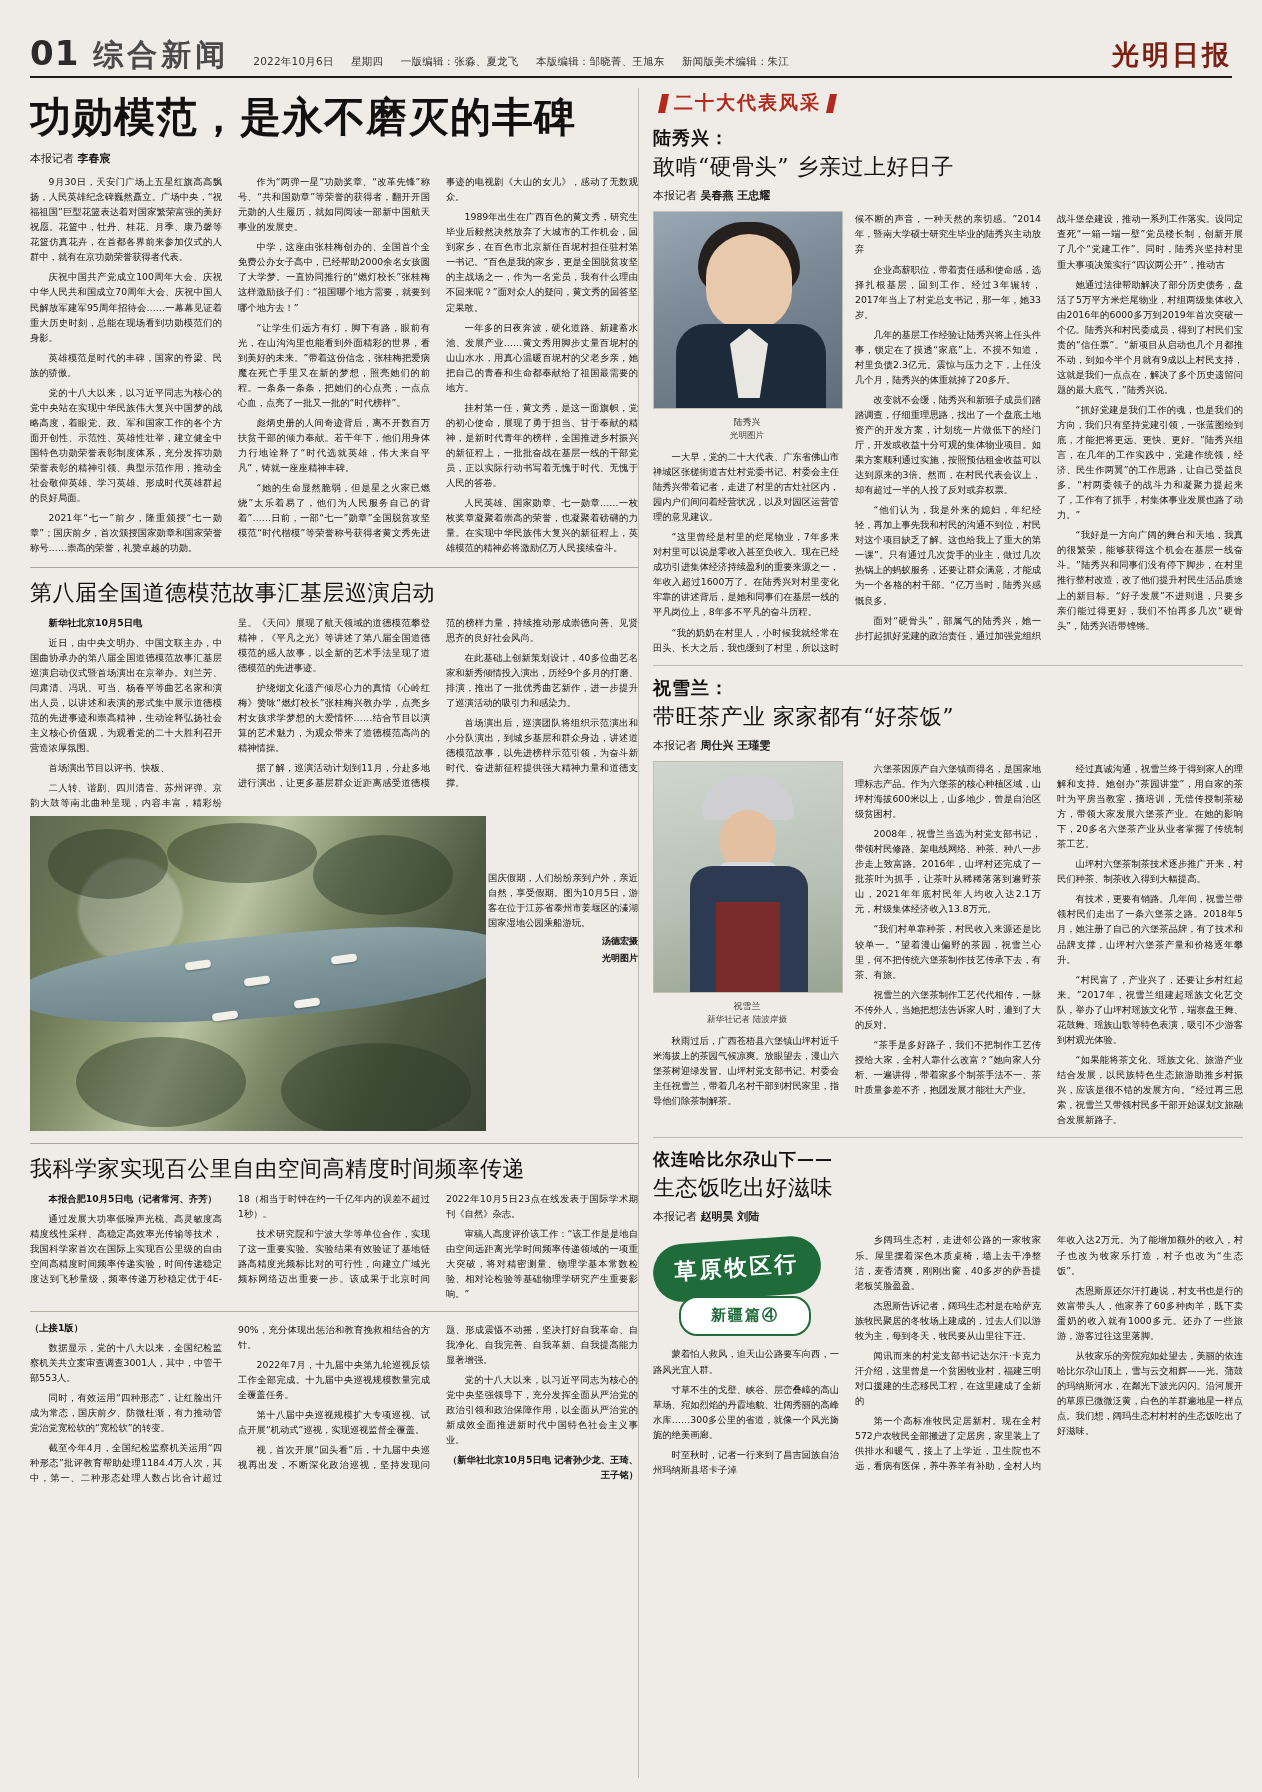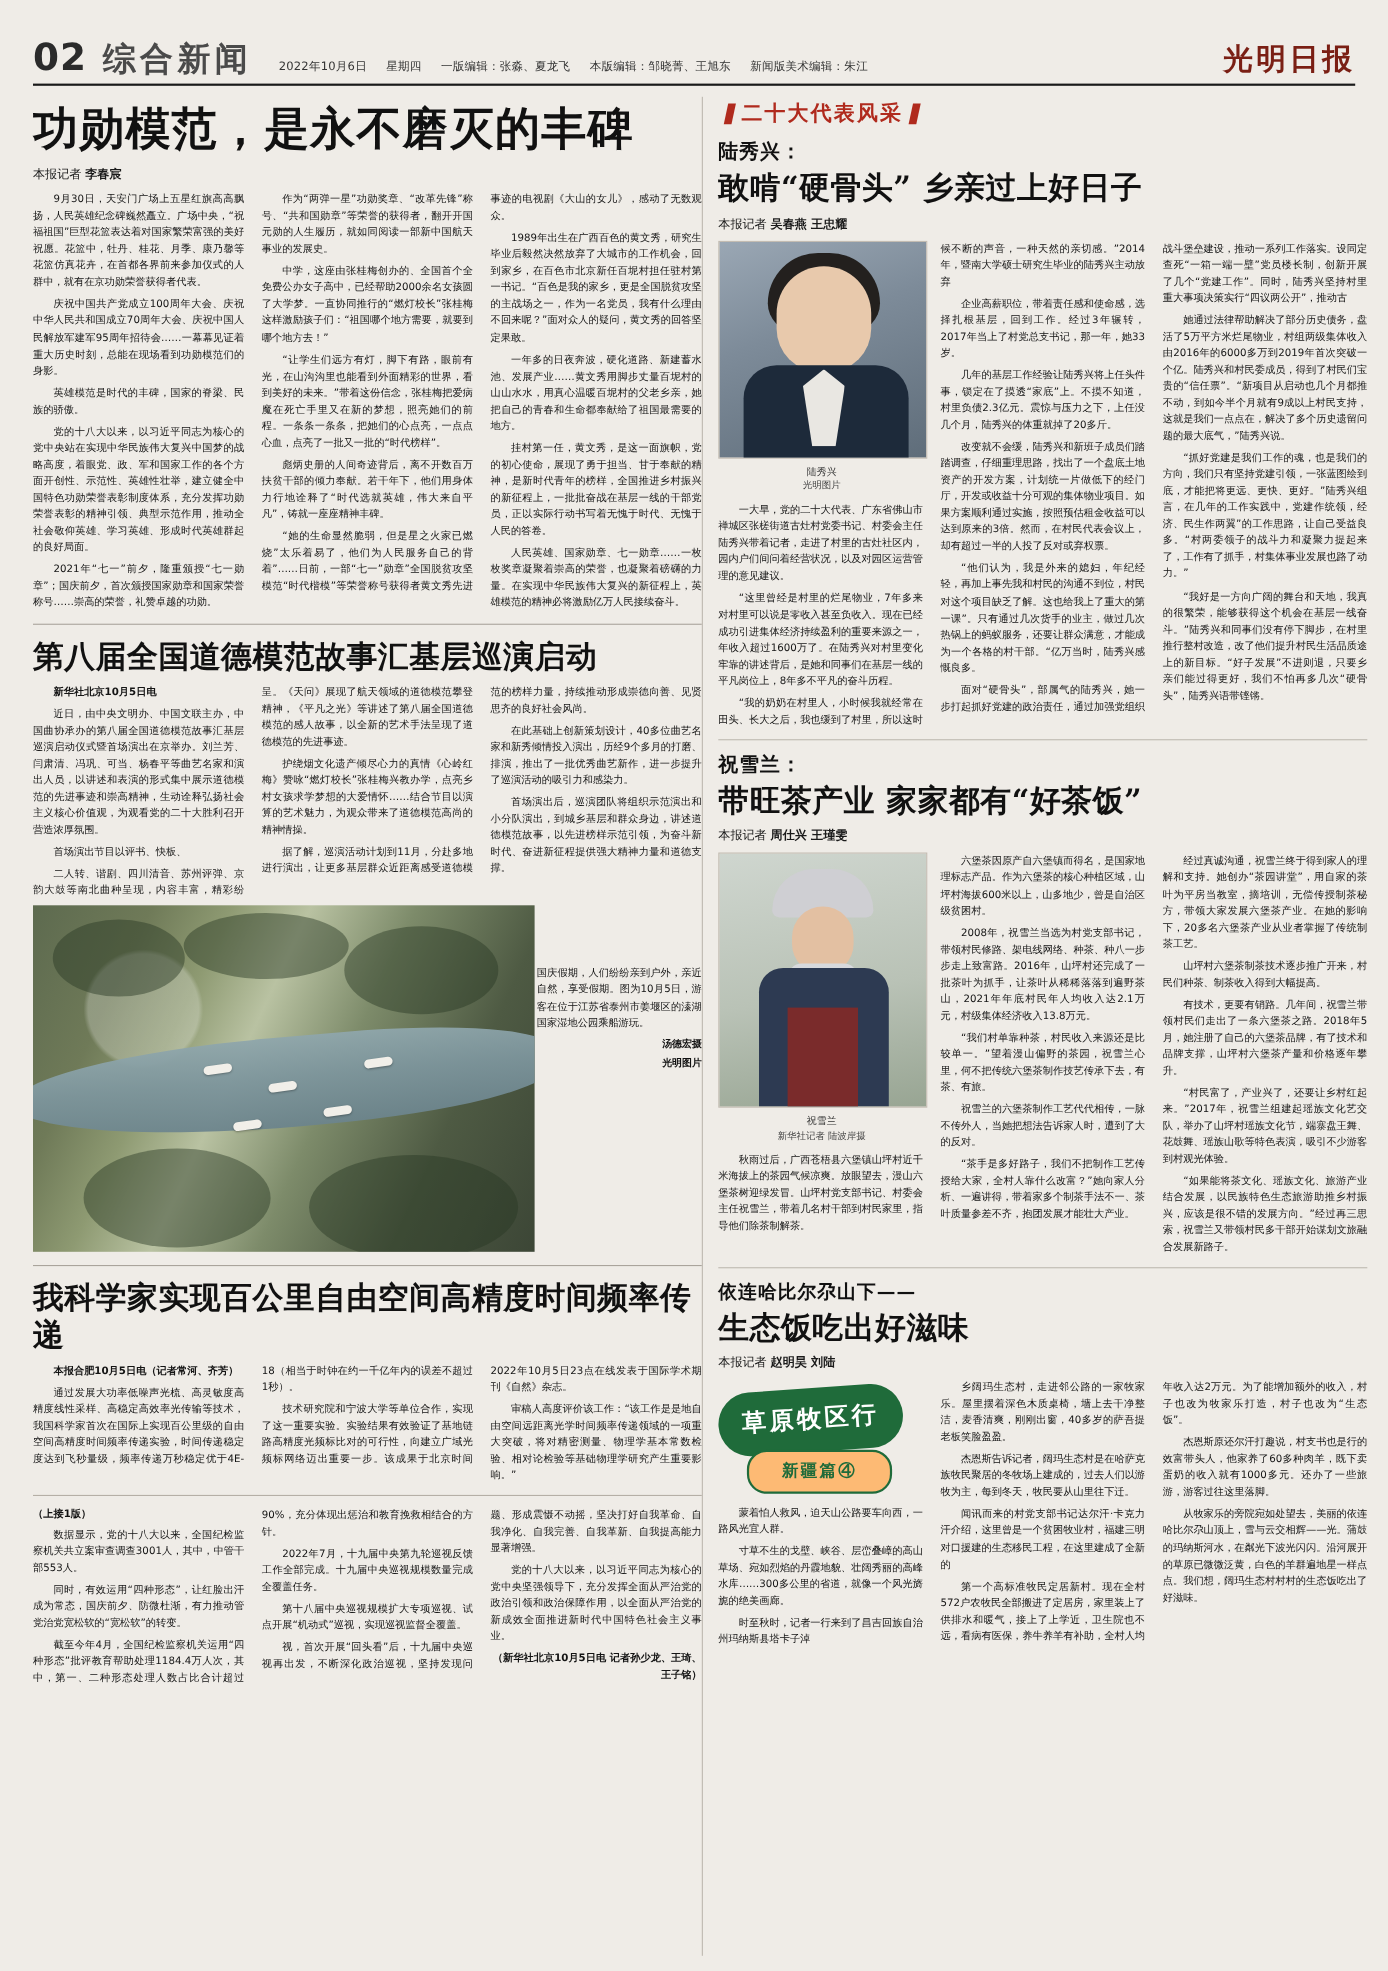--- a/index.html
+++ b/index.html
@@ -59,21 +59,21 @@
   .right{width:590px;border-left:1px solid #bdb8b0;padding-left:14px;}
 
   
   h1.headline{
     font-family:"DejaVu Serif","Liberation Serif",serif;
     font-size:41px;font-weight:700;margin:6px 0 10px 0;
     letter-spacing:1px;line-height:1.15;
   }
   h2.headline{
     font-family:"DejaVu Serif","Liberation Serif",serif;
-    font-size:28px;font-weight:700;margin:4px 0 8px 0;
+    font-size:22px;font-weight:400;margin:4px 0 8px 0;
     letter-spacing:.5px;line-height:1.2;
   }
   .byline{font-size:11px;margin:0 0 8px 0;color:#1a1a1a;}
   .byline b{font-weight:700;}
   .rule{border:0;border-top:1px solid #aaa49c;margin:12px 0;}
 
   
   .cols3{column-count:3;column-gap:16px;column-rule:0;}
   p.t{
     font-size:9.3px;line-height:1.62;text-align:justify;
@@ -162,21 +162,21 @@
   .badge-oval{
     position:absolute;left:0;top:6px;width:168px;height:58px;border-radius:30px;
     background:#1f6b3a;transform:rotate(-4deg);
   }
   .badge-oval .bt{
     position:absolute;left:0;right:0;top:13px;text-align:center;color:#fff;
     font-family:"DejaVu Serif","Liberation Serif",serif;font-size:22px;font-weight:700;letter-spacing:3px;
   }
   .badge-oval2{
     position:absolute;left:26px;top:62px;width:128px;height:36px;border-radius:18px;
-    background:#fdba74;border:2px solid #1f6b3a;
+    background:#ffffff;border:2px solid #1f6b3a;
   }
   .badge-oval2 .bt2{
     position:absolute;left:0;right:0;top:8px;text-align:center;color:#1f6b3a;
     font-family:"DejaVu Serif","Liberation Serif",serif;font-size:15px;font-weight:700;letter-spacing:2px;
   }
   .dash{
     border:0;border-top:1px solid #b5afa6;margin:10px 0;
   }
   .continued{font-size:9.3px;font-weight:700;margin:0 0 5px 0;}
   .small-credit{font-size:9px;text-align:right;margin:4px 0 0 0;font-weight:700;}
@@ -185,21 +185,21 @@
     font-family:"DejaVu Serif","Liberation Serif",serif;
     font-size:17px;font-weight:700;letter-spacing:1px;margin:4px 0 2px 0;
   }
 </style>
 </head>
 <body>
 
 <div class="page">
 
   <div class="masthead">
-    <div class="pageno">02</div>
+    <div class="pageno">01</div>
     <div class="section-name">综合新闻</div>
     <div class="masthead-meta">
       <span>2022年10月6日</span>
       <span>星期四</span>
       <span>一版编辑：张淼、夏龙飞</span>
       <span>本版编辑：邹晓菁、王旭东</span>
       <span>新闻版美术编辑：朱江</span>
     </div>
     <div class="brand">光明日报</div>
   </div>

